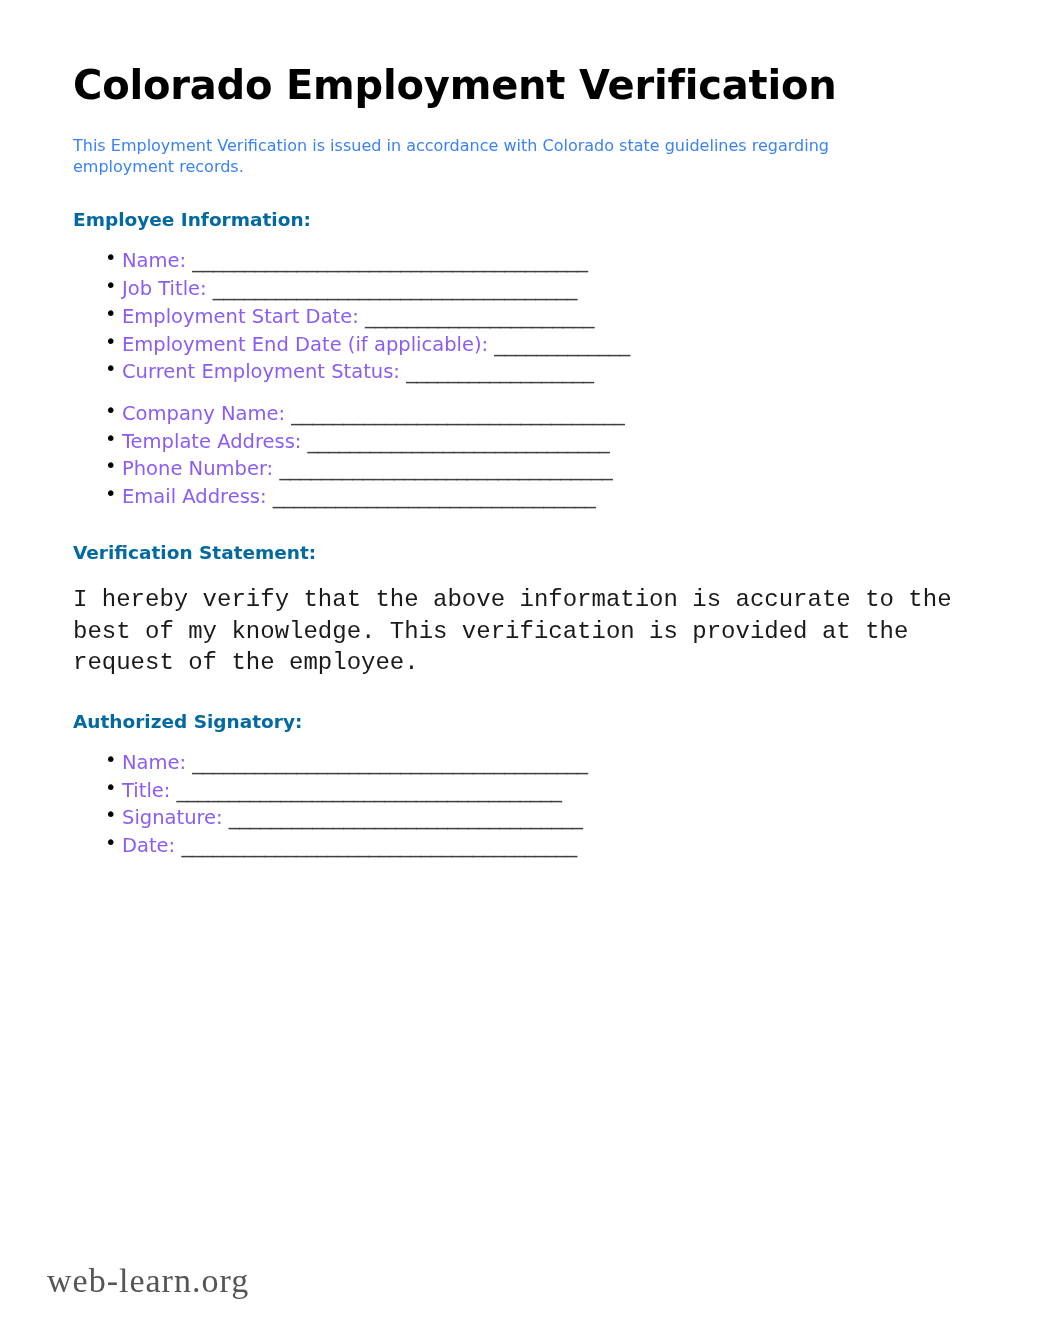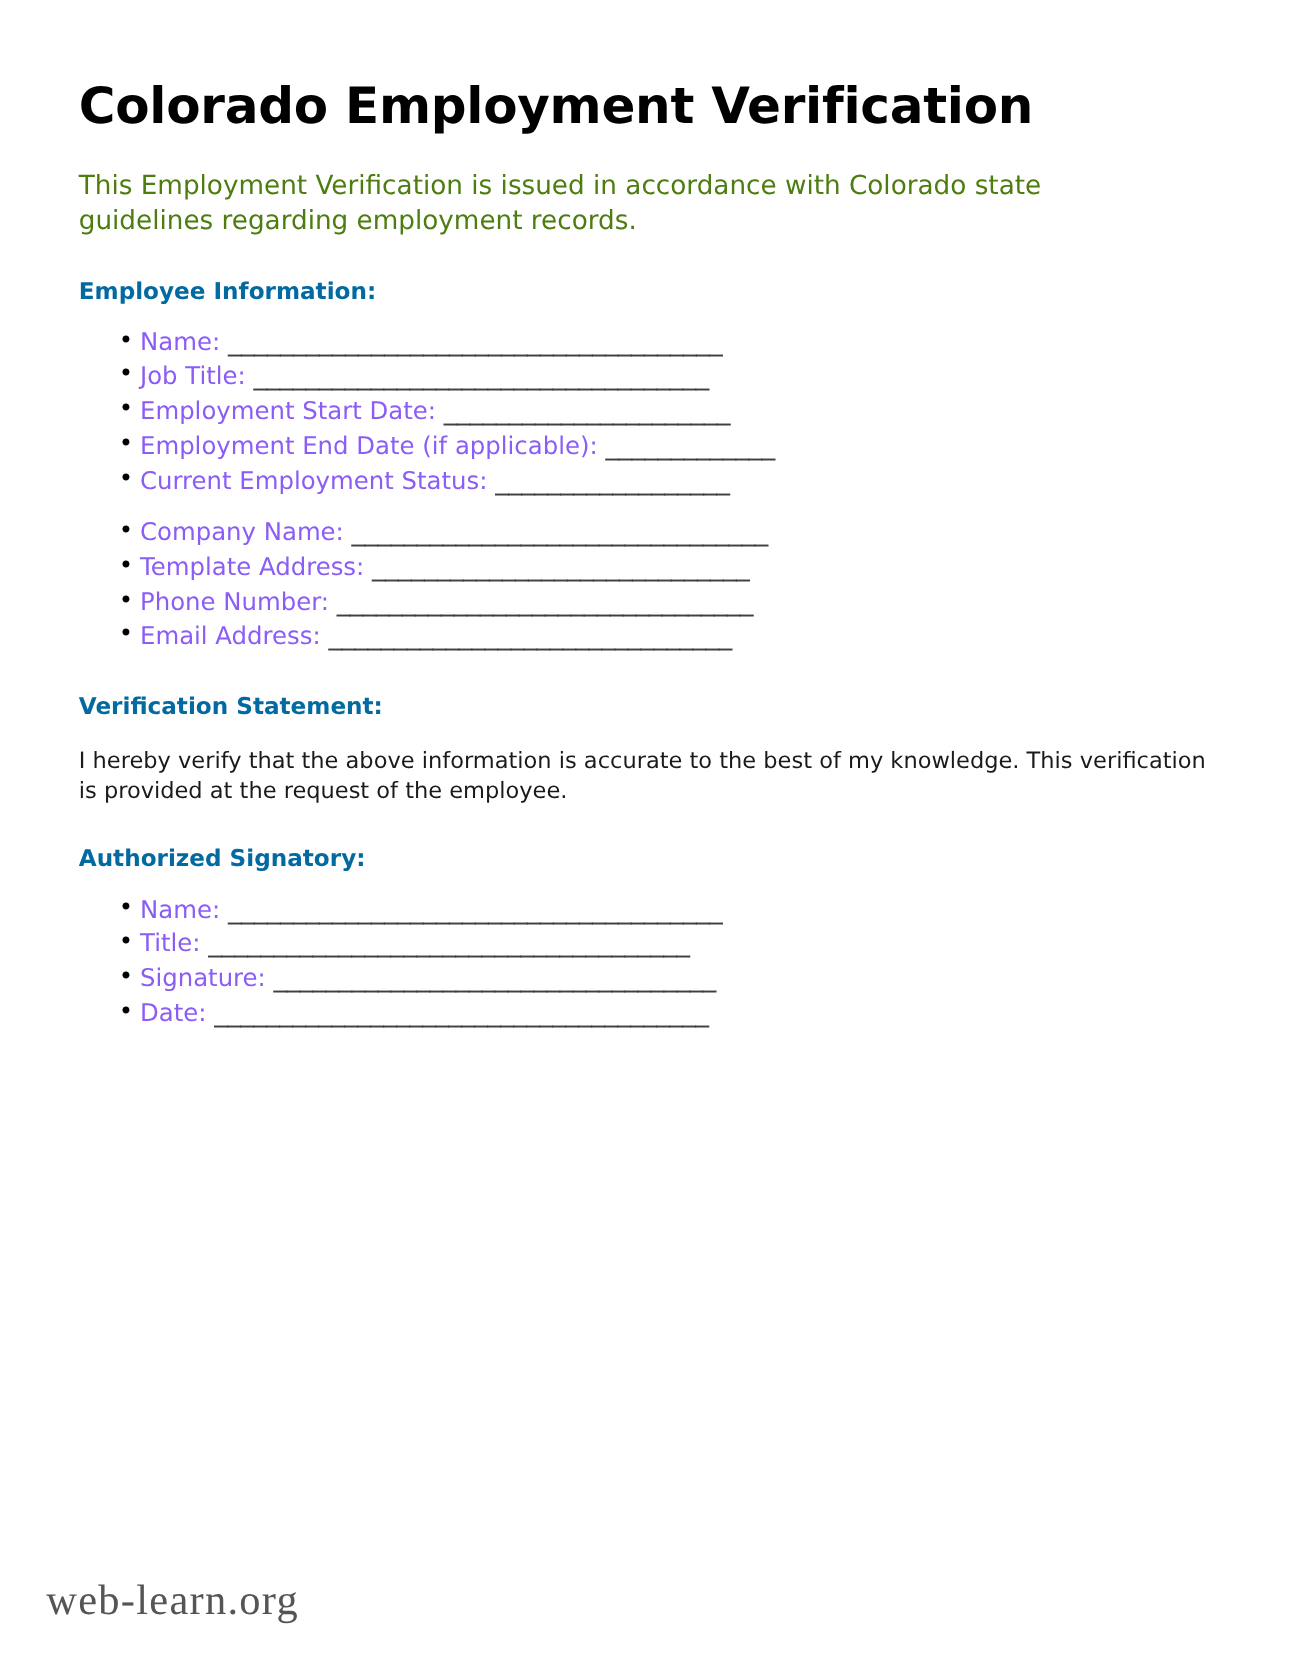--- a/index.html
+++ b/index.html
@@ -12,21 +12,21 @@
     height: 1342px;
     position: relative;
     overflow: hidden;
     font-family: "DejaVu Sans", "Liberation Sans", sans-serif;
     color: #000000;
     -webkit-font-smoothing: antialiased;
   }
 
   .page {
     position: absolute;
-    left: 6px;
+    left: 16px;
     top: 0;
     width: 951px;
     height: 1342px;
     box-sizing: border-box;
     padding: 0;
   }
 
   .content {
     position: absolute;
     left: 57px;
@@ -40,24 +40,24 @@
     font-weight: bold;
     line-height: 1.18;
     letter-spacing: -0.2px;
     margin: 0 0 0 0;
     color: #000;
     max-width: 830px;
   }
 
   
   .intro-para {
-    font-size: 21px;
+    font-size: 16px;
     line-height: 1.32;
     margin: 26px 0 0 0;
-    color: #4d7c0f;
+    color: #3b82f6;
     max-width: 858px;
   }
 
   
   .section-heading {
     font-size: 18.5px;
     font-weight: bold;
     line-height: 1.3;
     margin: 31px 0 0 0;
     color: #0369a1;
@@ -89,25 +89,26 @@
     color: #8b5cf6;
   }
   .field-blank {
     letter-spacing: -0.6px;
     color: #404040;
     font-size: 22px;
   }
 
   
   .statement-para {
-    font-size: 18px;
+    font-size: 24px;
     line-height: 1.32;
     margin: 19px 0 0 0;
     color: #1a1a1a;
     max-width: 902px;
+    font-family: Liberation Mono, monospace;
   }
 
   
   .footer-watermark {
     position: absolute;
     left: 31px;
     top: 1262px;
     font-family: Liberation Serif, serif;
     font-size: 34px;
     letter-spacing: 1px;

